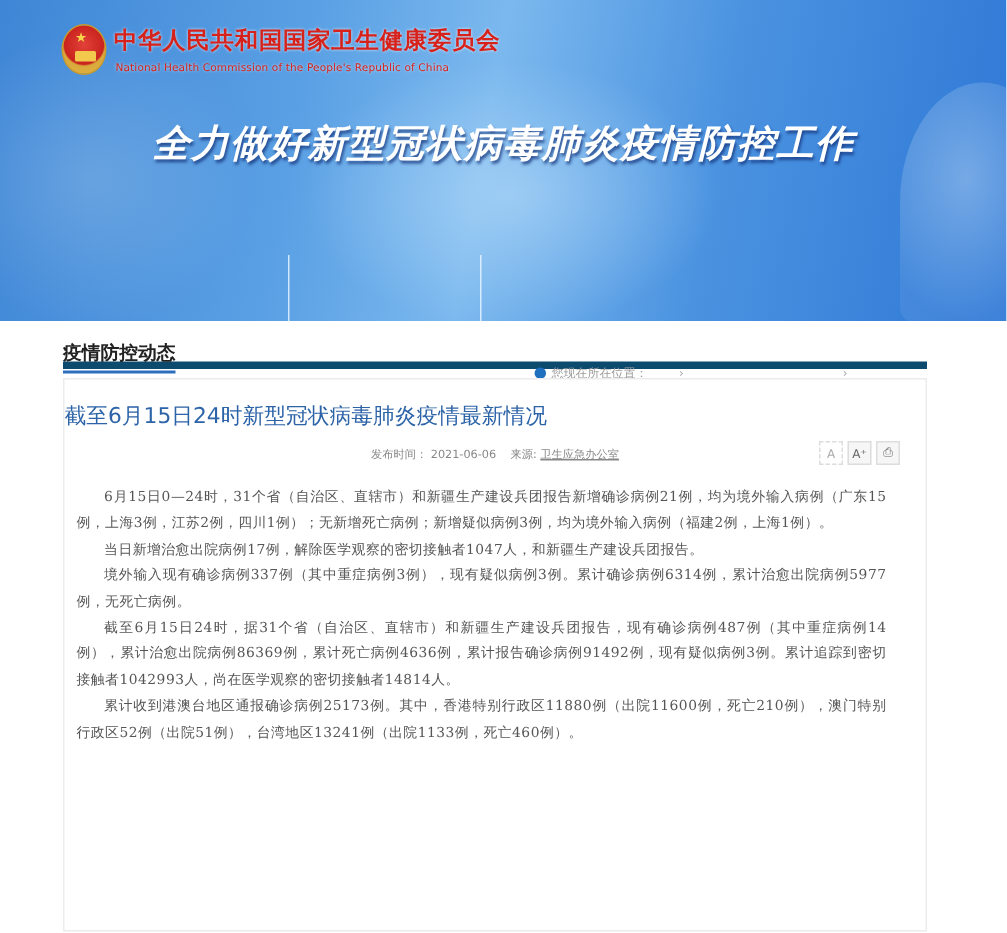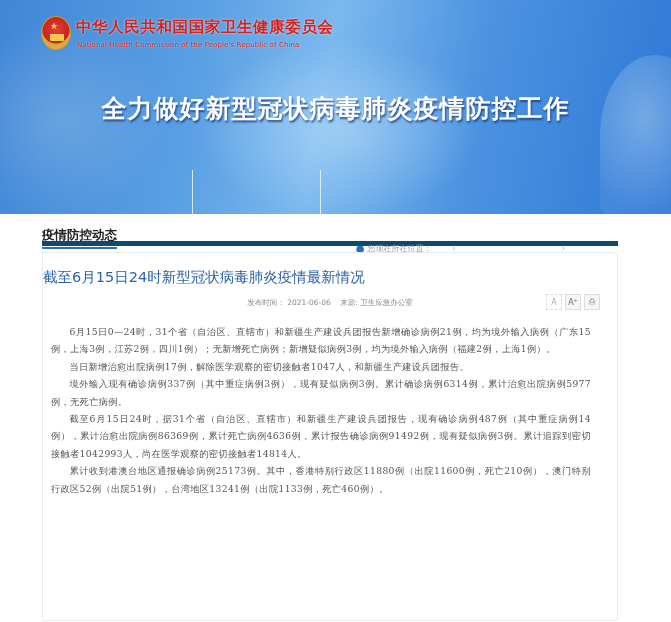--- a/index.html
+++ b/index.html
@@ -38,23 +38,24 @@
   .org-cn {
     position: absolute; left: 76px; top: 17px; color: #d7221c; font-weight: bold;
     font-size: 15.5px; letter-spacing: 0.6px; white-space: nowrap;
     text-shadow: 0 0 2px rgba(255,255,255,0.8);
   }
   .org-en {
     position: absolute; left: 77px; top: 41px; color: #d7221c; font-size: 7px; white-space: nowrap; letter-spacing: 0.1px;
     text-shadow: 0 0 2px rgba(255,255,255,0.7);
   }
   .slogan {
-    position: absolute; left: 0; width: 671px; top: 92px; text-align: center;
+    position: absolute; left: 0; width: 671px; top: 79px; text-align: center;
     color: #ffffff; font-size: 25px; font-weight: bold; letter-spacing: 1px; white-space: nowrap;
     text-shadow: 1px 2px 2px rgba(20,50,120,0.75);
+    font-style: italic;
   }
 
   
   .section-header {
     position: absolute; left: 42px; top: 224px; width: 576px; height: 22px;
     border-bottom: 5px solid #0c4a6e;
   }
   .section-title {
     position: absolute; left: 0; top: 3px; font-size: 12.5px; font-weight: bold; color: #222;
     padding-bottom: 3px; border-bottom: 2px solid #2d6fbd; white-space: nowrap;
@@ -74,21 +75,21 @@
     border: 1px solid #ececec; background: #fff;
   }
   .article-title {
     position: absolute; left: 0; width: 574px; top: 15px; text-align: left;
     color: #2d64a8; font-size: 14.5px; white-space: nowrap;
   }
   .meta {
     position: absolute; left: 0; width: 574px; top: 45px; text-align: center;
     font-size: 7.5px; color: #888; white-space: nowrap;
   }
-  .meta .source-link { color: #888; }
+  .meta .source-link { text-decoration: underline; color: #888; }
   .tools { position: absolute; right: 17px; top: 41px; display: flex; gap: 3px; }
   .tool {
     width: 16px; height: 16px; border: 1px solid #ddd; background: #f6f6f6;
     font-size: 8px; color: #666; display: flex; align-items: center; justify-content: center;
   }
   .tool.dashed { border-style: dashed; background: #fff; color: #aaa; }
 
   .body {
     position: absolute; left: 8px; top: 70px; width: 540px;
     font-family: "DejaVu Serif", "Liberation Serif", serif;

